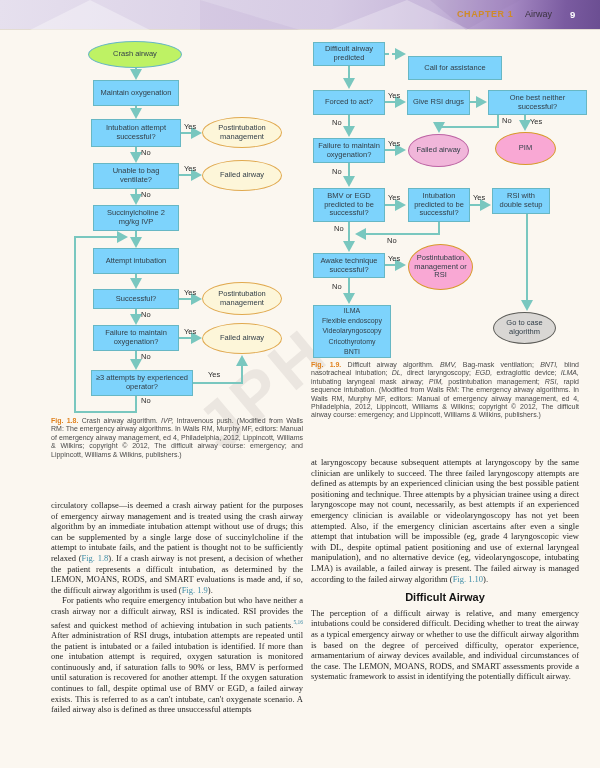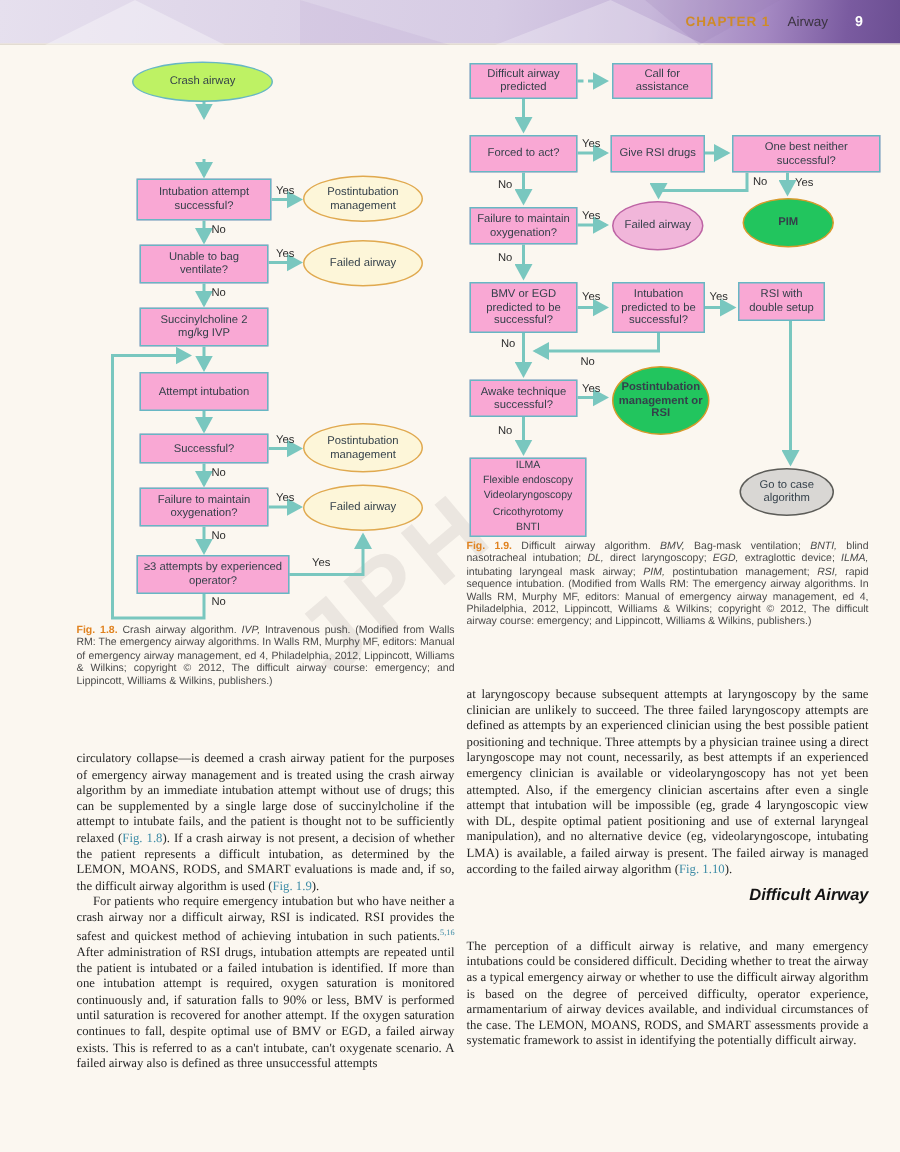--- a/index.html
+++ b/index.html
@@ -22,43 +22,43 @@
 
   
   .wm { position:absolute; left:190px; top:350px; font-size:66px; font-weight:bold; letter-spacing:6px;
         color:rgba(100,90,85,.10); transform:rotate(-40deg); pointer-events:none; }
 
   
   .chart { position:absolute; }
   .chart svg { position:absolute; left:0; top:0; }
   .node { position:absolute; display:flex; align-items:center; justify-content:center; text-align:center;
           font-size:7.5px; line-height:1.18; color:#34404a; padding:1px 2px; }
-  .rect { background:#f9a8d4; border:1.4px solid #67b7c4; }
+  .rect { background:#7dd3fc; border:1.4px solid #67b7c4; }
   .ell  { background:#bef264; border:1.4px solid #67b7c4; border-radius:50%; }
   .out  { background:#fdf6d9; border:1.4px solid #e0a94f; border-radius:50%; }
   .pink { background:#f1b6da; border:1.4px solid #bd64a4; border-radius:50%; }
-  .org  { background:#22c55e; border:1.4px solid #d79a2b; border-radius:50%;font-weight:bold; }
+  .org  { background:#f9a8d4; border:1.4px solid #d79a2b; border-radius:50%; }
   .gray { background:#d9d7d4; border:1.4px solid #5c5c58; border-radius:50%; }
   .multi { white-space:pre-line; font-size:7px; line-height:1.45; }
   .elbl { position:absolute; font-size:7.5px; color:#2b2b2b; }
 
   
   .caption { position:absolute; font-size:7px; line-height:8.4px; color:#4a4a4a; text-align:justify; }
   .figlab { font-weight:bold; color:#e0821f; }
   .s-i { font-style:italic; }
   .s-link { color:#3e8ca6; }
   .s-sup { color:#3e8ca6; font-size:5.5px; vertical-align:super; }
 
   
   .bodycol { position:absolute; font-family:"Liberation Serif", serif; font-size:8.5px; line-height:10.6px;
              color:#262626; text-align:justify; }
   .para { margin:0; }
   .indent { text-indent:11px; }
   .subhead { font-family:"Liberation Sans", sans-serif; font-size:11px; font-weight:bold; color:#141414;
-             margin:8px 0 22px 0; text-align:right;font-style:italic; }
+             margin:8px 0 5px 0; text-align:center; }
 </style>
 </head>
 <body>
 
 <div class="page">
 
   <div class="hdr">
     <div class="facet f1"></div>
     <div class="facet f4"></div>
     <div class="facet f2"></div>
@@ -88,20 +88,21 @@
         <line x1="78" y1="236" x2="78" y2="249"></line>
         <line x1="121" y1="261" x2="142" y2="261"></line>
         <line x1="78" y1="271" x2="78" y2="285"></line>
         <line x1="121" y1="300" x2="142" y2="300"></line>
         <line x1="78" y1="313" x2="78" y2="330"></line>
         <polyline points="123,345 184,345 184,319"></polyline>
         <polyline points="78,358 78,374 17,374 17,199 68,199"></polyline>
       </g>
     </svg>
     <div class="node ell" style="left:30px;top:3px;width:94px;height:27px">Crash airway</div>
+    <div class="node rect" style="left:35px;top:42px;width:86px;height:26px">Maintain oxygenation</div>
     <div class="node rect" style="left:33px;top:81px;width:90px;height:28px">Intubation attempt successful?</div>
     <div class="node out" style="left:144px;top:79px;width:80px;height:31px">Postintubation management</div>
     <div class="node rect" style="left:35px;top:125px;width:86px;height:26px">Unable to bag ventilate?</div>
     <div class="node out" style="left:144px;top:122px;width:80px;height:31px">Failed airway</div>
     <div class="node rect" style="left:35px;top:167px;width:86px;height:26px">Succinylcholine 2 mg/kg IVP</div>
     <div class="node rect" style="left:35px;top:210px;width:86px;height:26px">Attempt intubation</div>
     <div class="node rect" style="left:35px;top:251px;width:86px;height:20px">Successful?</div>
     <div class="node out" style="left:144px;top:244px;width:80px;height:33px">Postintubation management</div>
     <div class="node rect" style="left:35px;top:287px;width:86px;height:26px">Failure to maintain oxygenation?</div>
     <div class="node out" style="left:144px;top:285px;width:80px;height:31px">Failed airway</div>
@@ -144,21 +145,21 @@
         <line x1="77" y1="167" x2="96" y2="167"></line>
         <line x1="162" y1="167" x2="181" y2="167"></line>
         <polyline points="131,184 131,196 49,196"></polyline>
         <line x1="41" y1="184" x2="41" y2="212"></line>
         <line x1="77" y1="227" x2="96" y2="227"></line>
         <line x1="41" y1="240" x2="41" y2="264"></line>
         <line x1="219" y1="176" x2="219" y2="271"></line>
       </g>
     </svg>
     <div class="node rect" style="left:5px;top:4px;width:72px;height:24px">Difficult airway predicted</div>
-    <div class="node rect" style="left:100px;top:4px;width:67px;height:24px">Call for assistance</div>
+    <div class="node rect" style="left:100px;top:18px;width:94px;height:24px">Call for assistance</div>
     <div class="node rect" style="left:5px;top:52px;width:72px;height:25px">Forced to act?</div>
     <div class="node rect" style="left:99px;top:52px;width:63px;height:25px">Give RSI drugs</div>
     <div class="node rect" style="left:180px;top:52px;width:99px;height:25px">One best neither successful?</div>
     <div class="node pink" style="left:100px;top:96px;width:61px;height:33px">Failed airway</div>
     <div class="node org" style="left:187px;top:94px;width:61px;height:33px">PIM</div>
     <div class="node rect" style="left:5px;top:100px;width:72px;height:25px">Failure to maintain oxygenation?</div>
     <div class="node rect" style="left:5px;top:150px;width:72px;height:34px">BMV or EGD predicted to be successful?</div>
     <div class="node rect" style="left:100px;top:150px;width:62px;height:34px">Intubation predicted to be successful?</div>
     <div class="node rect" style="left:184px;top:150px;width:58px;height:26px">RSI with double setup</div>
     <div class="node rect" style="left:5px;top:215px;width:72px;height:25px">Awake technique successful?</div>

